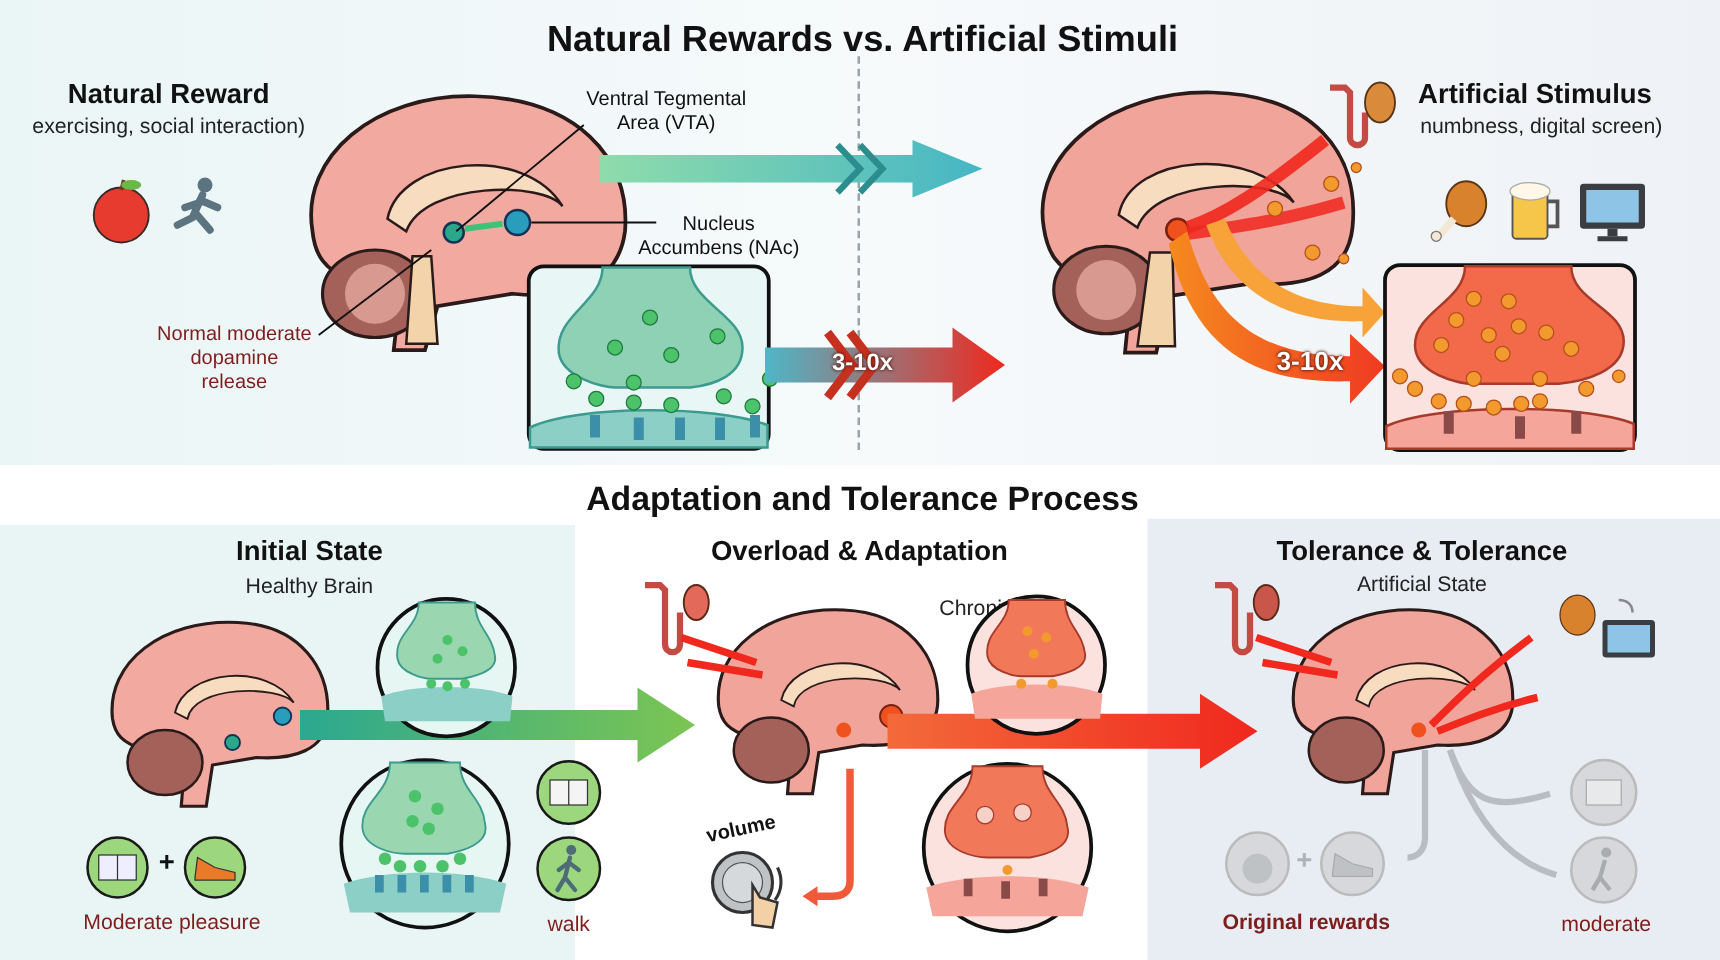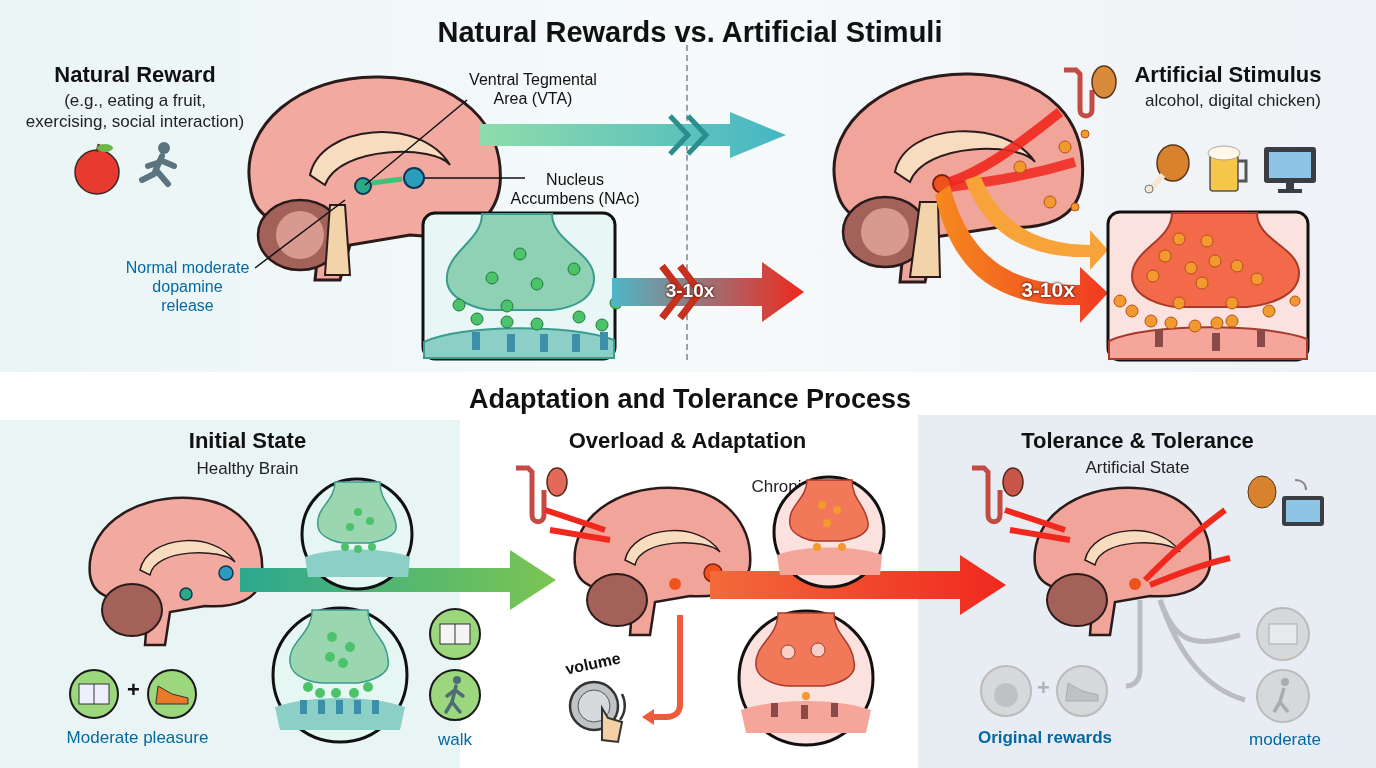--- a/index.html
+++ b/index.html
@@ -8,40 +8,39 @@
   .bg-top{left:0;top:0;width:1376px;height:372px;background:linear-gradient(90deg,#eaf5f6 0%,#f6fafb 50%,#eef2f6 100%);}
   .bg-mid{left:0;top:372px;width:1376px;height:48px;background:#ffffff;}
   .bg-left{left:0;top:420px;width:460px;height:348px;background:#e9f5f4;}
   .bg-center{left:460px;top:420px;width:460px;height:348px;background:#ffffff;}
   .bg-right{left:918px;top:415px;width:458px;height:353px;background:#e8edf3;}
   .title{font-weight:bold;text-align:center;}
   .main-title{left:380px;top:16px;width:620px;font-size:29px;}
   .sec-title{left:380px;top:384px;width:620px;font-size:27px;}
   .h2{font-weight:bold;font-size:22px;text-align:center;}
   .sub{font-size:17px;text-align:center;line-height:21px;color:#222;}
-  .lbl{font-size:16px;text-align:center;line-height:19px;color:#0369a1;}
+  .lbl{font-size:16px;text-align:center;line-height:19px;color:#7f1d1d;}
   .lblb{font-size:16px;font-weight:normal;text-align:center;line-height:19px;}
   svg{position:absolute;overflow:visible;}
   .divider{left:686px;top:45px;width:0;height:315px;border-left:2px dashed #9aa3a8;}
 </style>
 </head>
 <body>
 
 <div class="abs bg-top"></div>
 <div class="abs bg-mid"></div>
 <div class="abs bg-left"></div>
 <div class="abs bg-center"></div>
 <div class="abs bg-right"></div>
 
 <div class="abs title main-title">Natural Rewards vs. Artificial Stimuli</div>
 <div class="abs divider"></div>
 
 <div class="abs h2" style="left:10px;top:62px;width:250px;">Natural Reward</div>
 <div class="abs sub" style="left:0;top:90px;width:270px;">
-  <div>(e.g., eating a fruit,</div>
   <div>exercising, social interaction)</div>
 </div>
 
 <svg style="left:72px;top:140px;" width="50" height="55">
   <circle cx="25" cy="32" r="22" fill="#e63b2e" stroke="#3a2a2a" stroke-width="1.5"></circle>
   <path d="M25 12 L27 4" stroke="#6b3b1b" stroke-width="3"></path>
   <ellipse cx="33" cy="8" rx="8" ry="4" fill="#6bb84a"></ellipse>
 </svg>
 
 <svg style="left:136px;top:140px;" width="45" height="55">
@@ -123,21 +122,21 @@
         <stop offset="1" stop-color="#f0281e"></stop>
       </linearGradient>
     </defs>
   <path d="M0 18 L150 18 L150 2 L192 32 L150 62 L150 46 L0 46Z" fill="url(#gb)"></path>
   <path d="M50 6 L70 32 L50 58 M68 6 L88 32 L68 58" stroke="#c5301f" stroke-width="7" fill="none"></path>
 </svg>
 <div class="abs" style="left:640px;top:280px;width:100px;font-weight:bold;font-size:19px;color:#fff;text-shadow:0 0 2px #5a1a10,0 0 3px #5a1a10;text-align:center;">3-10x</div>
 
 <div class="abs h2" style="left:1118px;top:62px;width:220px;">Artificial Stimulus</div>
 <div class="abs sub" style="left:1110px;top:90px;width:246px;">
-  <div>alcohol, digital chicken)</div>
+  <div>numbness, digital screen)</div>
 </div>
 <svg style="left:1062px;top:60px;" width="60" height="60">
   <path d="M2 10 L14 10 L18 14 L18 50 C18 58 30 58 30 50 L30 30" stroke="#c44a44" stroke-width="5" fill="none"></path>
   <ellipse cx="42" cy="22" rx="12" ry="16" fill="#d98a3a" stroke="#5a3518" stroke-width="1.5"></ellipse>
 </svg>
 <svg style="left:1143px;top:143px;" width="50" height="52">
   <ellipse cx="30" cy="20" rx="16" ry="18" fill="#d9822e" stroke="#5a3518" stroke-width="1.5"></ellipse>
   <path d="M20 32 L8 46" stroke="#f4e7d4" stroke-width="6"></path>
   <circle cx="6" cy="46" r="4" fill="#f4e7d4" stroke="#777"></circle>
 </svg>

